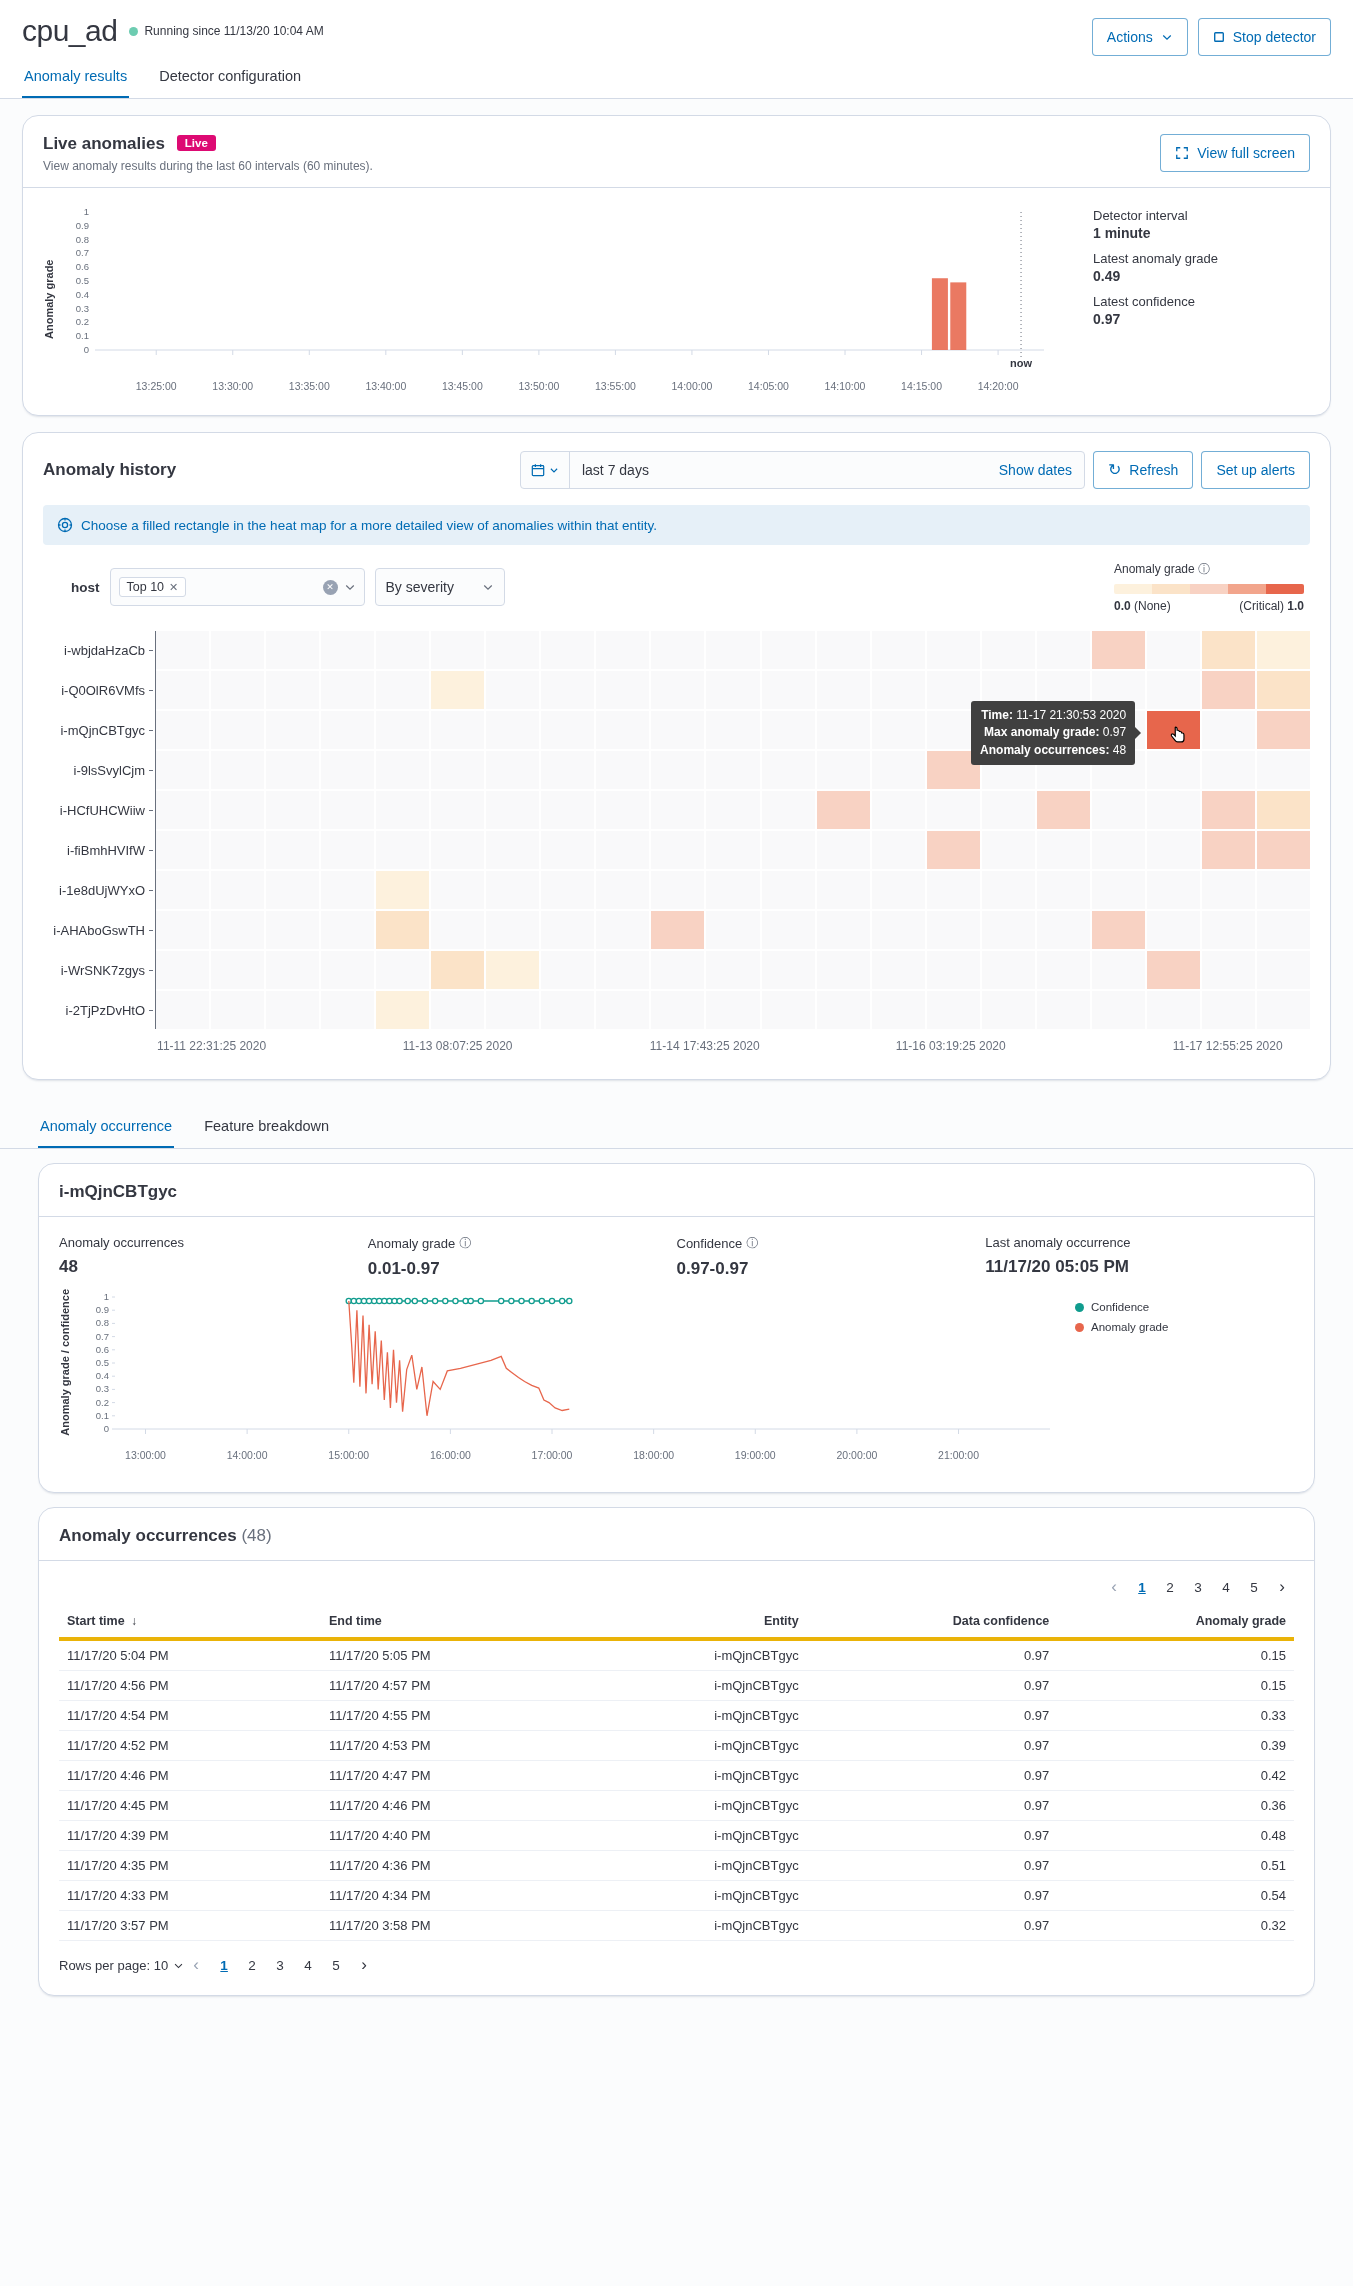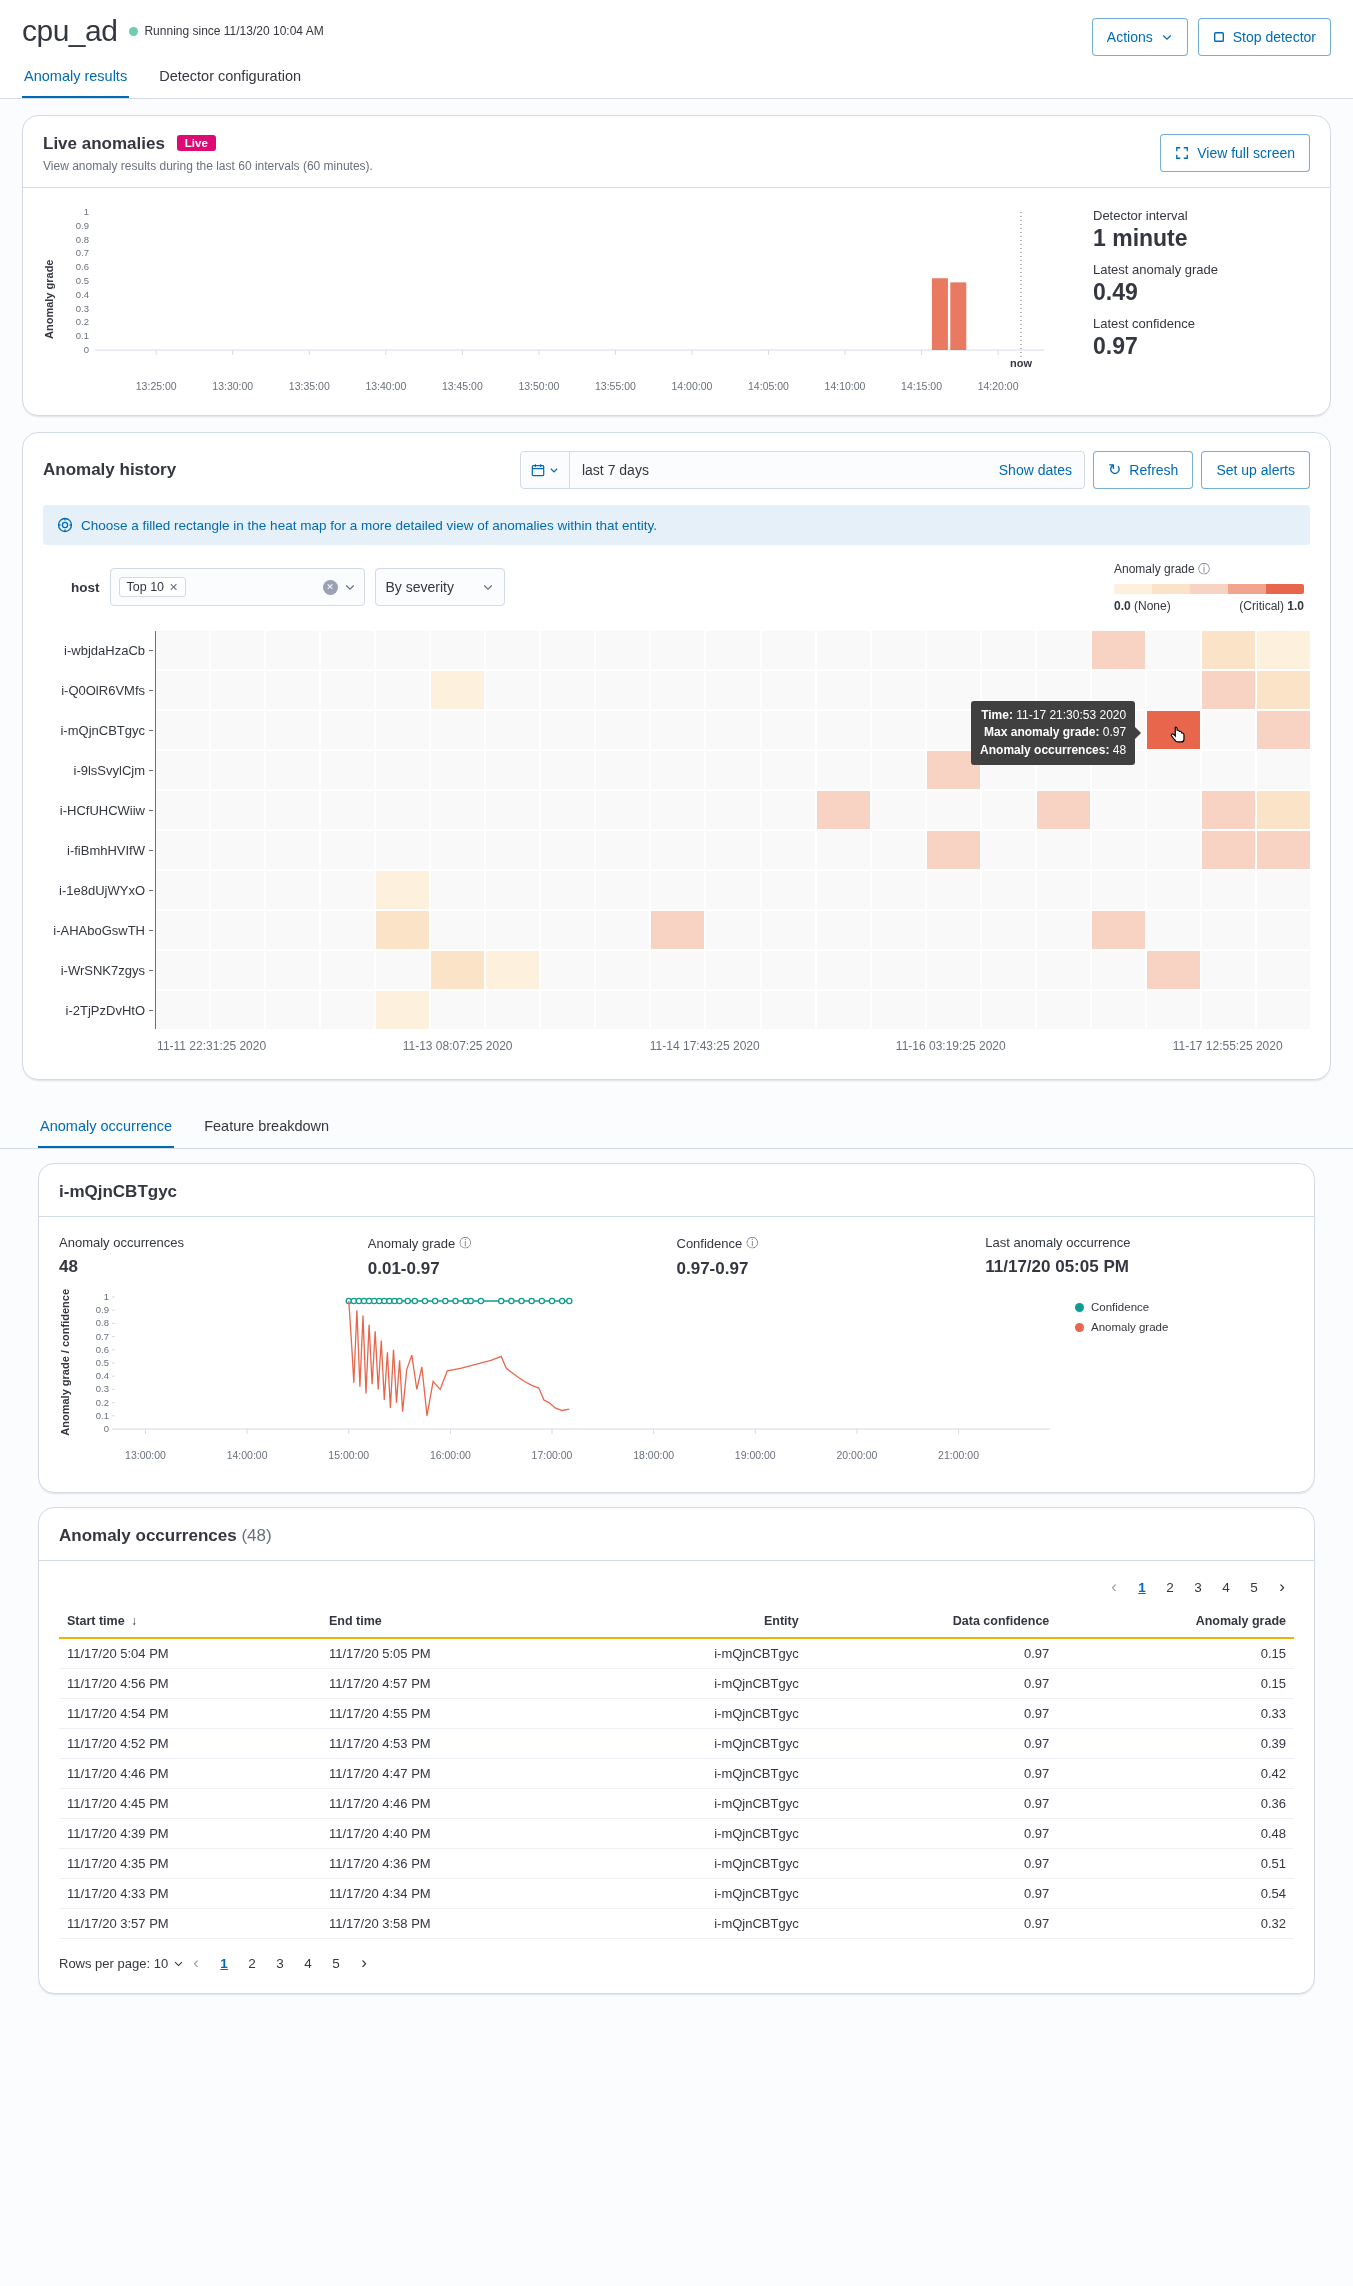--- a/index.html
+++ b/index.html
@@ -34,21 +34,21 @@
 
   .live-head { display:flex; justify-content:space-between; align-items:flex-start; }
   .badge-live { background:#dd0a73; color:#fff; font-size:11.5px; font-weight:600; padding:2px 8px; border-radius:3px; margin-left:8px; vertical-align:2px; }
 
   .chart-row { display:flex; align-items:stretch; }
   .yaxis-label { writing-mode:vertical-rl; transform:rotate(180deg); font-size:11px; font-weight:700;
     color:#343741; text-align:center; flex:0 0 16px; }
   .live-stats { flex:0 0 200px; padding:6px 0 0 24px; }
   .live-stat { margin-bottom:10px; }
   .live-stat .lbl { font-size:13px; color:#343741; }
-  .live-stat .val { font-size:23px; font-weight:700; margin-top:2px; }
+  .live-stat .val { font-size:14px; font-weight:700; margin-top:2px; }
 
   .hist-head { display:flex; align-items:center; gap:8px; }
   .hist-head .panel-title { flex:1; }
   .datepicker { display:flex; align-items:center; width:565px; height:38px; background:#fbfcfd;
     border:1px solid #d3dae6; border-radius:4px; overflow:hidden; }
   .dp-cal { display:flex; align-items:center; gap:4px; padding:0 10px; border-right:1px solid #d3dae6; height:100%; cursor:pointer; }
   .dp-text { flex:1; padding:0 12px; font-size:14px; color:#343741; cursor:pointer; }
   .dp-link { color:#006bb4; font-size:14px; padding:0 12px; cursor:pointer; white-space:nowrap; }
 
   .banner { display:flex; align-items:center; gap:8px; background:#e6f0f8; color:#006bb4;
@@ -104,21 +104,21 @@
   .occ-title .cnt { font-weight:400; color:#69707d;text-align:center; }
   .pag-row { display:flex; justify-content:flex-end; align-items:center; margin:10px 0 4px 0; }
   .pagination { display:flex; align-items:center; gap:4px; }
   .pg { min-width:24px; height:24px; display:inline-flex; align-items:center; justify-content:center;
     font-size:13.5px; color:#343741; cursor:pointer; border-radius:3px; }
   .pg.active { color:#006bb4; font-weight:700; text-decoration:underline; }
   .pg.chev { font-size:17px; color:#343741; }
   .pg.chev.disabled { color:#98a2b3; }
 
   table.occ { width:100%; border-collapse:collapse; margin-top:6px; }
-  table.occ th { font-size:12.5px; font-weight:700; color:#343741; padding:9px 8px; border-bottom:2px solid #eab308; text-align:left; }
+  table.occ th { font-size:12.5px; font-weight:700; color:#343741; padding:9px 8px; border-bottom:4px solid #eab308; text-align:left; }
   table.occ td { font-size:13px; color:#343741; padding:7px 8px; border-bottom:1px solid #edf0f5; text-align:left; }
   table.occ th.r, table.occ td.r { text-align:right; }
   th .sort { font-size:12px; margin-left:3px; }
   .tbl-foot { display:flex; justify-content:flex-start; align-items:center; margin-top:12px; }
   .rpp { font-size:13px; color:#343741; display:flex; align-items:center; gap:5px; cursor:pointer; }
 
   svg text { font-family:"Liberation Sans", sans-serif; }
 </style>
 </head>
 <body>

